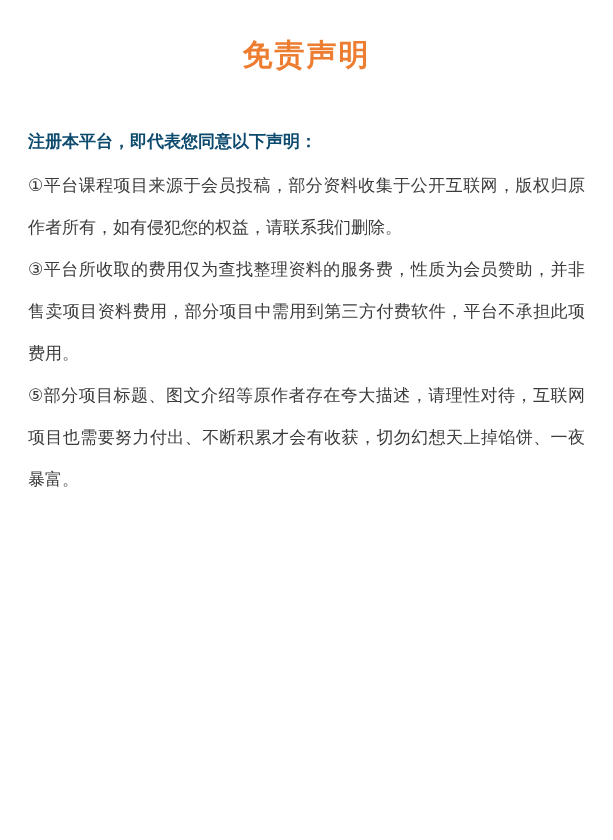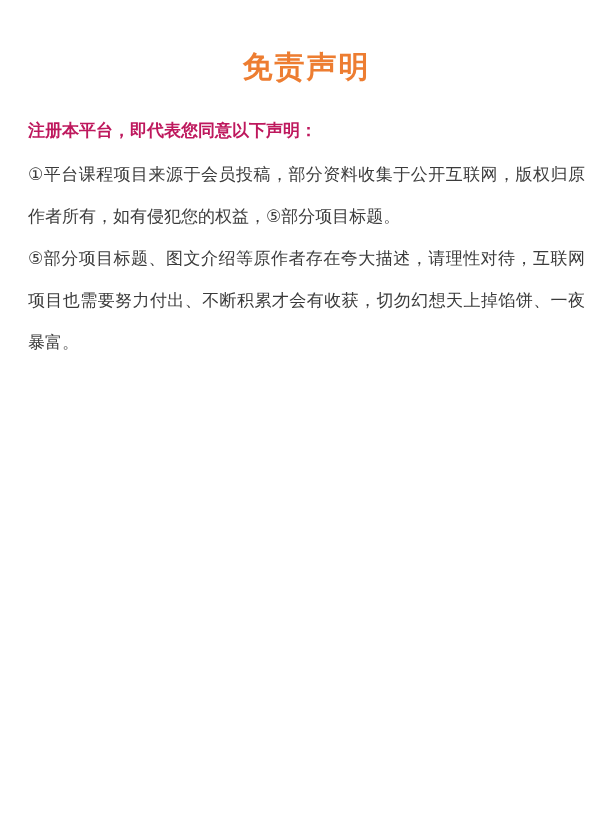--- a/index.html
+++ b/index.html
@@ -10,34 +10,34 @@
   .page {
     position: relative;
     width: 613px;
     height: 840px;
     background: #ffffff;
     font-family: "Liberation Sans", "DejaVu Sans", sans-serif;
     overflow: hidden;
     box-sizing: border-box;
   }
   .doc-title {
-    margin: 16px;
+    margin: 4px;
     padding-top: 34px;
     text-align: center;
     font-size: 30px;
     font-weight: bold;
     color: #ED7D31;
     letter-spacing: 2px;
     line-height: 1.1;
   }
   .lead-line {
-    margin: 37px 28px 0 28px;
+    margin: 60px 28px 0 28px;
     font-size: 17px;
     font-weight: bold;
-    color: #be185d;
+    color: #0c4a6e;
     line-height: 22px;
   }
   .body-text {
     margin-top: 12px;
   }
   .body-text p {
     margin: 0 28px;
     font-size: 17px;
     color: #3B3B3B;
     line-height: 42px;
@@ -48,18 +48,19 @@
 </head>
 <body>
 
 <div class="page">
 
   <h1 class="doc-title">免责声明</h1>
 
   <div class="lead-line">注册本平台，即代表您同意以下声明：</div>
 
   <div class="body-text">
-    <p>①平台课程项目来源于会员投稿，部分资料收集于公开互联网，版权归原作者所有，如有侵犯您的权益，⑤部分项目标题。</p>
+    <p>①平台课程项目来源于会员投稿，部分资料收集于公开互联网，版权归原作者所有，如有侵犯您的权益，请联系我们删除。</p>
+    <p>③平台所收取的费用仅为查找整理资料的服务费，性质为会员赞助，并非售卖项目资料费用，部分项目中需用到第三方付费软件，平台不承担此项费用。</p>
     <p>⑤部分项目标题、图文介绍等原作者存在夸大描述，请理性对待，互联网项目也需要努力付出、不断积累才会有收获，切勿幻想天上掉馅饼、一夜暴富。</p>
 
   </div>
 
 </div>
 
 </body></html>

